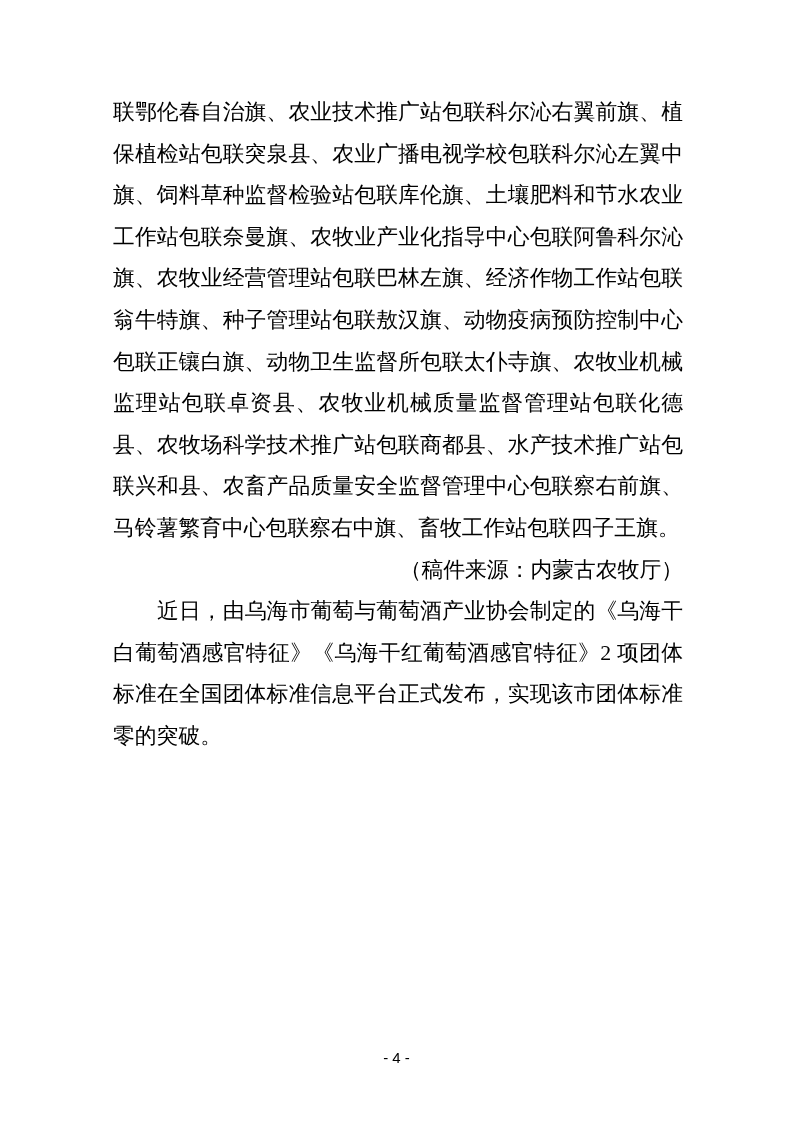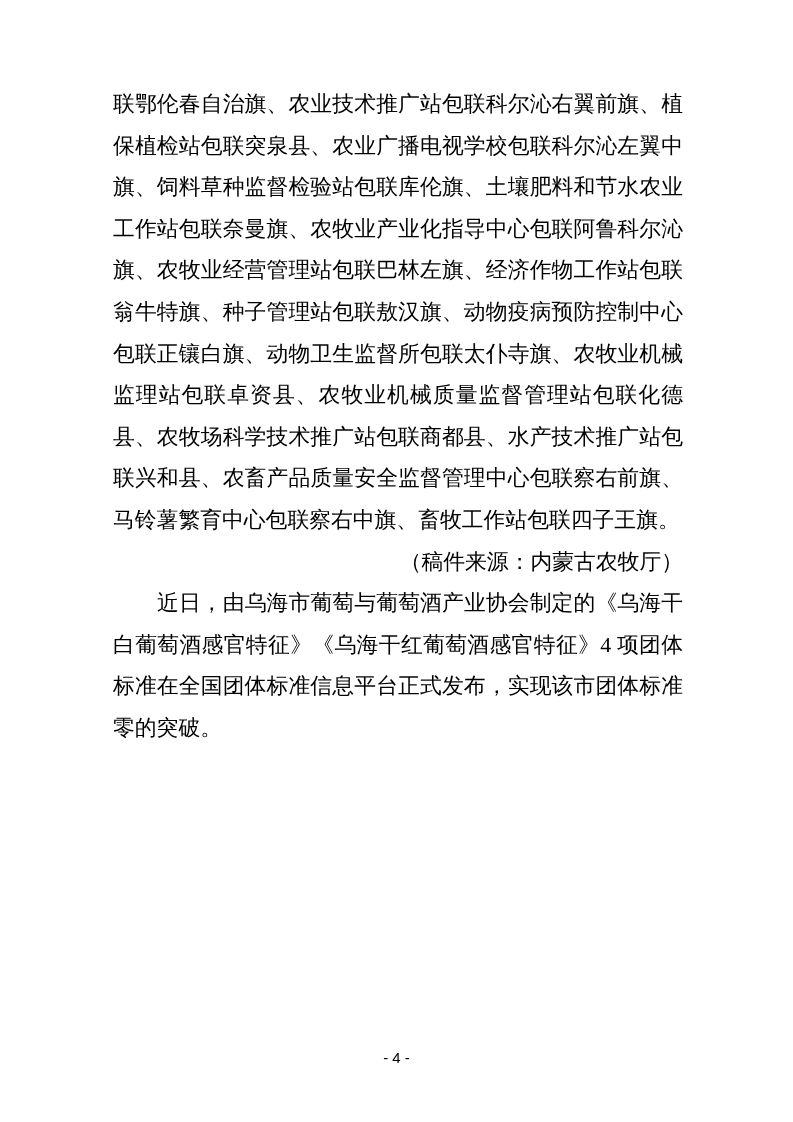--- a/index.html
+++ b/index.html
@@ -12,21 +12,21 @@
     width: 793px;
     height: 1122px;
     background: #ffffff;
     color: #000000;
     font-family: "Liberation Serif", "DejaVu Serif", serif;
     overflow: hidden;
   }
   .content {
     position: absolute;
     left: 113px;
-    top: 84px;
+    top: 92px;
     width: 570px;
   }
   .para {
     font-size: 21.8px;
     line-height: 41.6px;
     text-align: justify;
     letter-spacing: 0;
     margin: 0;
   }
   .para.indent {
@@ -63,19 +63,19 @@
 <body>
 
 <div class="page">
   <div class="content">
 
     <p class="para">联鄂伦春自治旗、农业技术推广站包联科尔沁右翼前旗、植保植检站包联突泉县、农业广播电视学校包联科尔沁左翼中旗、饲料草种监督检验站包联库伦旗、土壤肥料和节水农业工作站包联奈曼旗、农牧业产业化指导中心包联阿鲁科尔沁旗、农牧业经营管理站包联巴林左旗、经济作物工作站包联翁牛特旗、种子管理站包联敖汉旗、动物疫病预防控制中心包联正镶白旗、动物卫生监督所包联太仆寺旗、农牧业机械监理站包联卓资县、农牧业机械质量监督管理站包联化德县、农牧场科学技术推广站包联商都县、水产技术推广站包联兴和县、农畜产品质量安全监督管理中心包联察右前旗、马铃薯繁育中心包联察右中旗、畜牧工作站包联四子王旗。</p>
 
     <p class="source-line">（稿件来源：内蒙古农牧厅）</p>
 
 
-    <p class="para indent">近日，由乌海市葡萄与葡萄酒产业协会制定的《乌海干白葡萄酒感官特征》《乌海干红葡萄酒感官特征》4 项团体标准在全国团体标准信息平台正式发布，实现该市团体标准零的突破。</p>
+    <p class="para indent">近日，由乌海市葡萄与葡萄酒产业协会制定的《乌海干白葡萄酒感官特征》《乌海干红葡萄酒感官特征》2 项团体标准在全国团体标准信息平台正式发布，实现该市团体标准零的突破。</p>
 
 
   </div>
 
   <div class="page-number">- 4 -</div>
 </div>
 
 </body></html>

